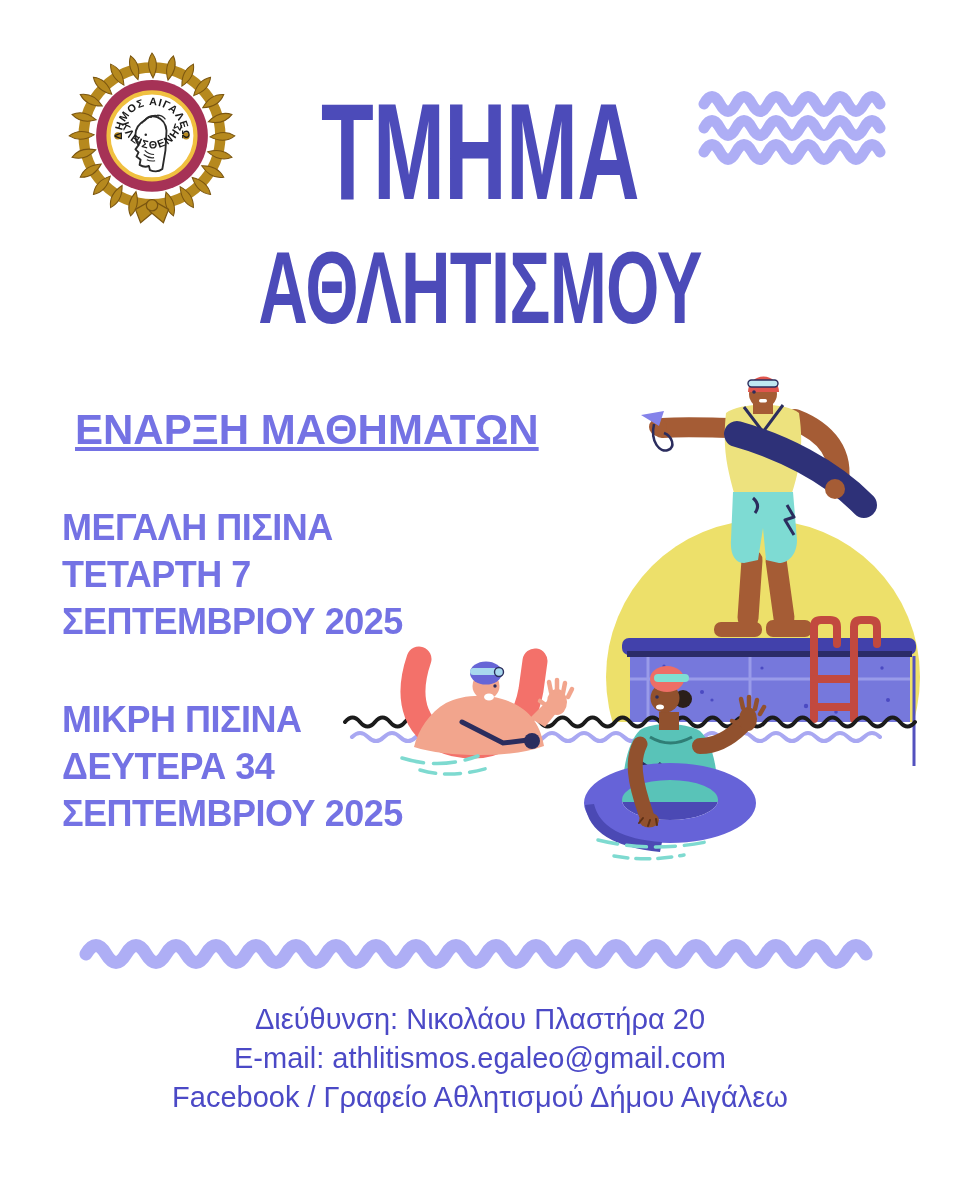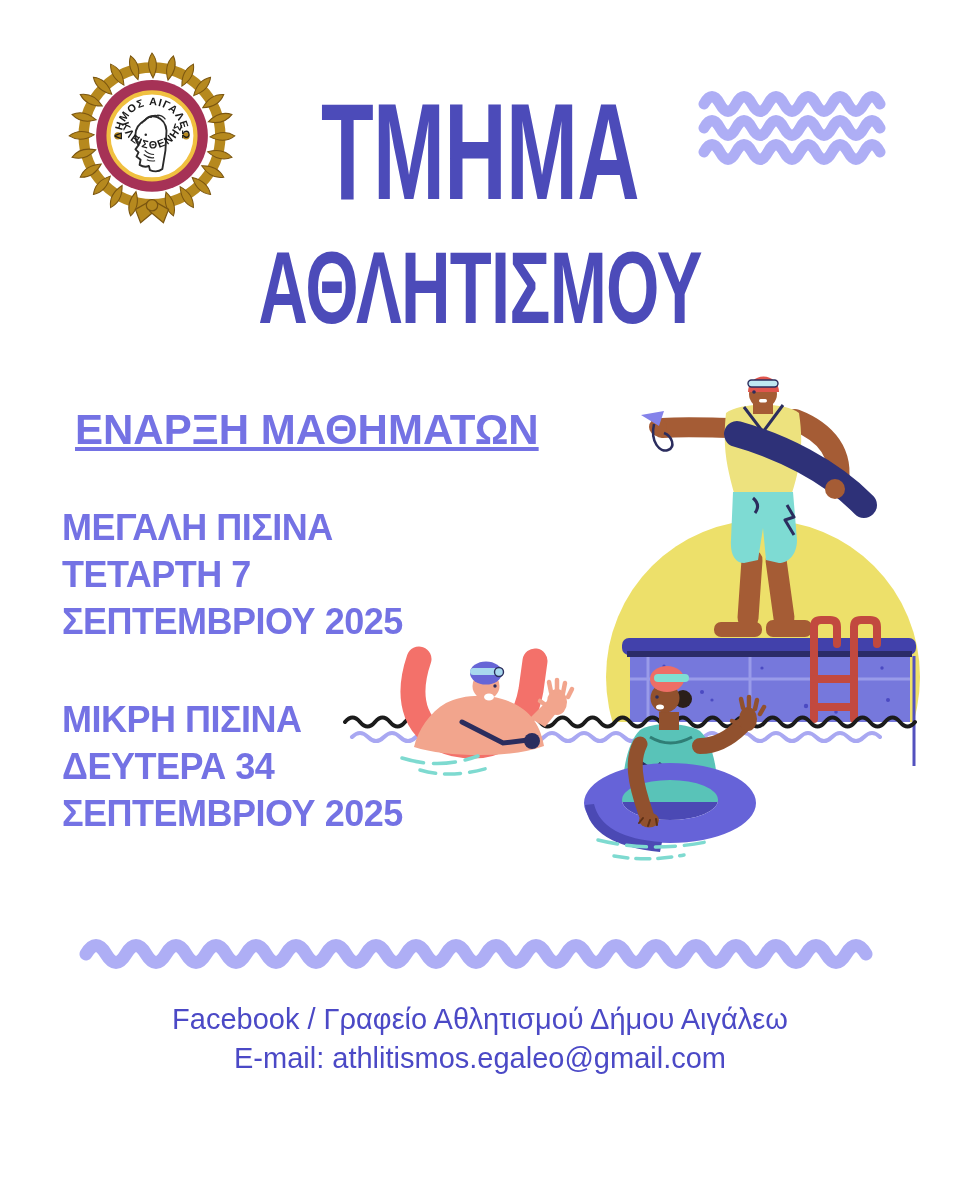--- a/index.html
+++ b/index.html
@@ -223,17 +223,18 @@
     <div>ΤΕΤΑΡΤΗ 7</div>
     <div>ΣΕΠΤΕΜΒΡΙΟΥ 2025</div>
   </div>
   <div class="schedule block2">
     <div>ΜΙΚΡΗ ΠΙΣΙΝΑ</div>
     <div>ΔΕΥΤΕΡΑ 34</div>
     <div>ΣΕΠΤΕΜΒΡΙΟΥ 2025</div>
   </div>
 
   <div class="footer">
+    <div>Διεύθυνση: Νικολάου Πλαστήρα 20</div>
+    <div>E-mail: athlitismos.egaleo@gmail.com</div>
     <div>Facebook / Γραφείο Αθλητισμού Δήμου Αιγάλεω</div>
-    <div>E-mail: athlitismos.egaleo@gmail.com</div>
   </div>
 
 </div>
 
 </body></html>

